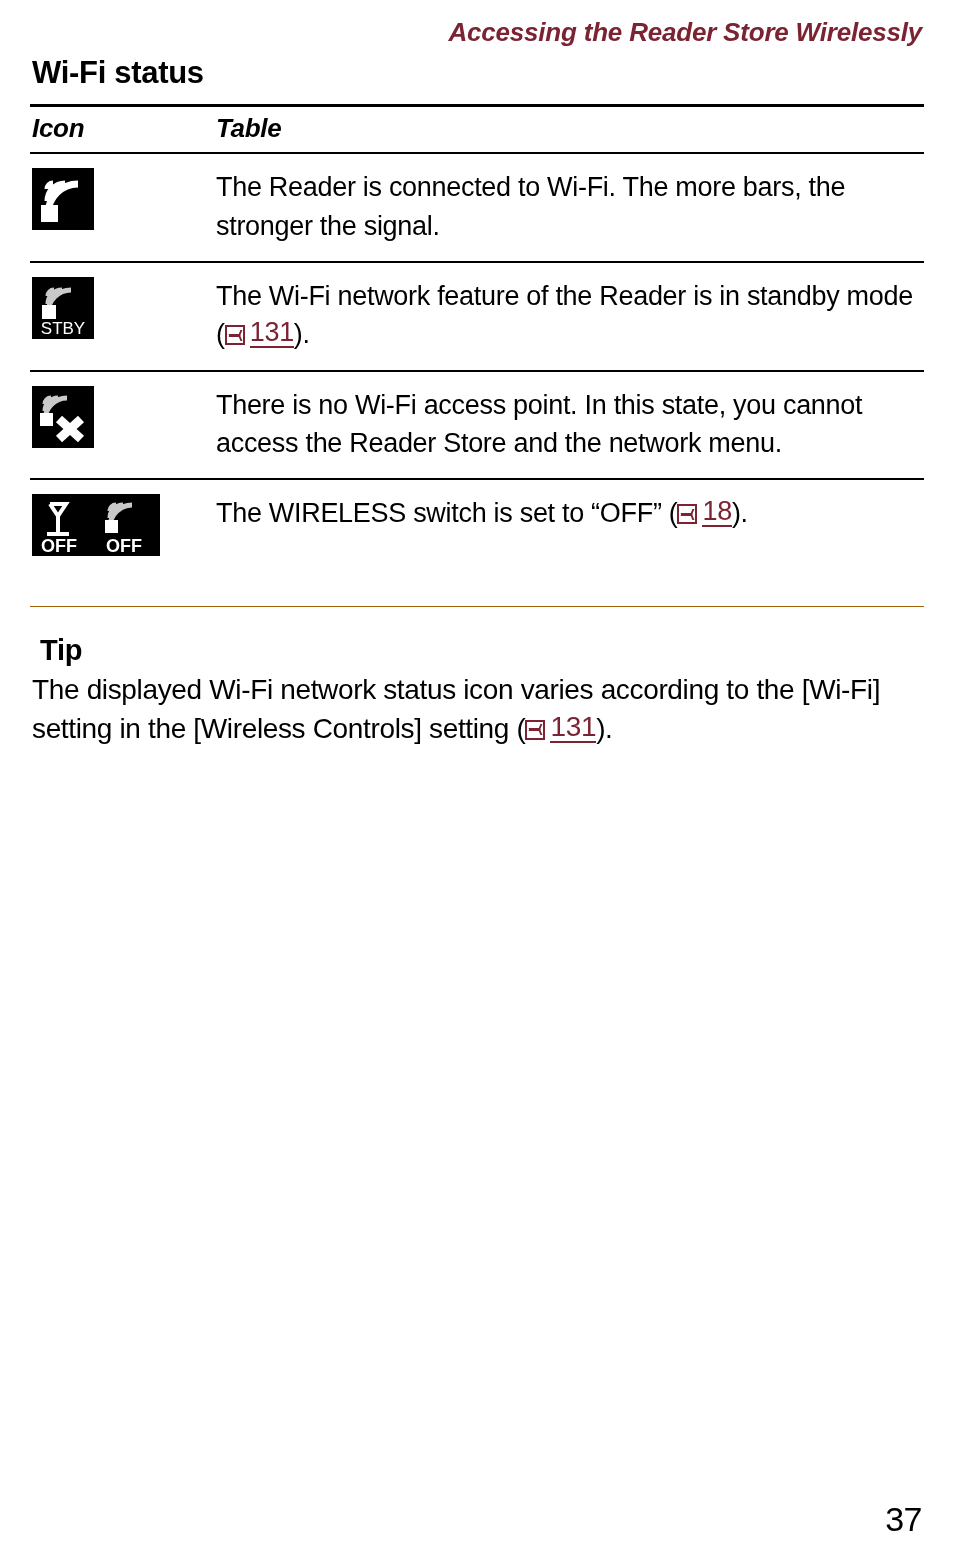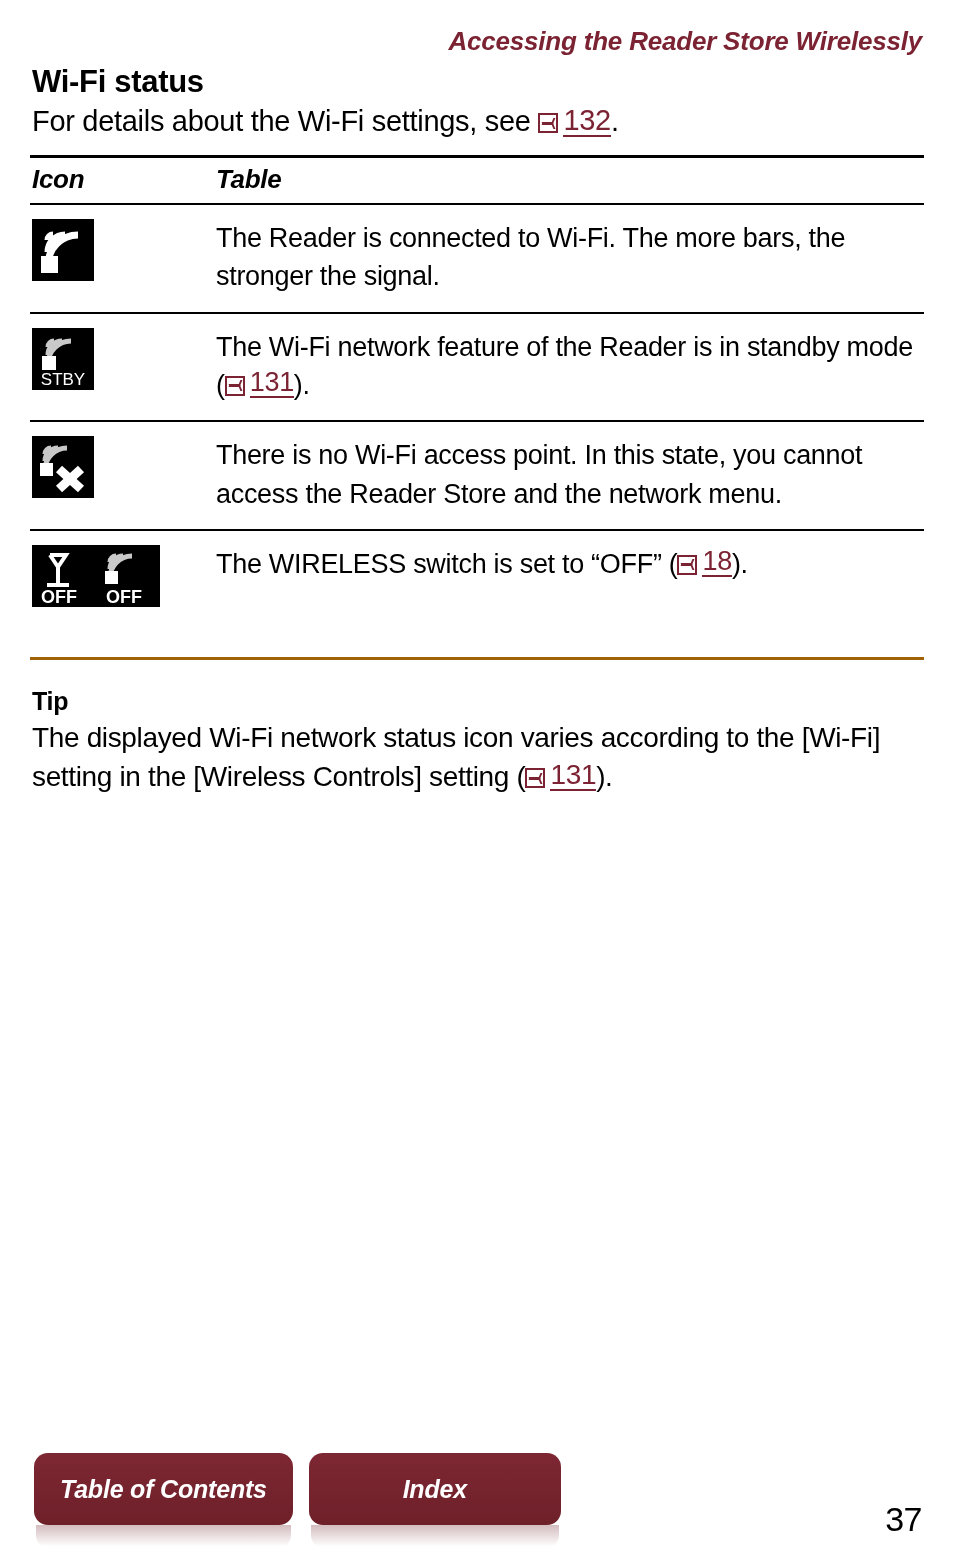--- a/index.html
+++ b/index.html
@@ -15,21 +15,21 @@
     color: #000000;
     overflow: hidden;
   }
 
   .page {
     position: absolute;
     left: 0; top: 0;
     width: 954px;
     height: 1557px;
     box-sizing: border-box;
-    padding: 9px 30px;
+    padding: 0 30px;
   }
 
   
   .running-header {
     text-align: right;
     font-size: 26px;
     font-weight: bold;
     font-style: italic;
     color: #7B2332;
     letter-spacing: -0.2px;
@@ -117,21 +117,21 @@
     font-style: italic;
   }
   .status-table th.col-icon { width: 182px; }
 
   .status-table td {
     vertical-align: top;
     border-bottom: 2px solid #000;
     padding: 14px 0 16px 2px;
   }
   .status-table tr:last-child td {
-    border-bottom: 3px solid #a16207;
+    border-bottom: 1px solid #a16207;
     padding-bottom: 50px;
   }
   .cell-status {
     font-size: 27px;
     line-height: 1.42;
     letter-spacing: -0.3px;
     padding-left: 2px;
     margin-left: 33px;
   }
 
@@ -139,24 +139,24 @@
   .tile {
     background: #eab308;
     position: relative;
     display: inline-block;
     vertical-align: top;
   }
   .tile svg { display: block; }
 
   
   .tip-title {
-    font-size: 25px;
-    font-weight: bold;
-    letter-spacing: -0.3px;
-    margin: 28px 0 4px 2px;
+    font-size: 29px;
+    font-weight: bold;
+    letter-spacing: -0.3px;
+    margin: 28px 0 4px 10px;
     line-height: 1.1;
   }
   .tip-body {
     font-size: 28px;
     line-height: 1.38;
     letter-spacing: -0.35px;
     margin: 0 0 0 2px;
   }
 
   
@@ -216,27 +216,20 @@
 </style>
 </head>
 <body>
 
 <div class="page">
 
   <div class="running-header">Accessing the Reader Store Wirelessly</div>
 
   <h1 class="section-title">Wi-Fi status</h1>
 
-  <p class="lede">
-    <span>For details about the Wi-Fi settings, see</span>
-    <span class="pageref">
-        <span class="pageref-icon"></span>
-        <span class="pageref-num">132</span>
-      </span><span>.</span>
-  </p>
 
   <table class="status-table">
     <thead>
       <tr>
         <th class="col-icon">Icon</th>
         <th>Table</th>
       </tr>
     </thead>
     <tbody>
 
@@ -341,20 +334,16 @@
 
   <h2 class="tip-title">Tip</h2>
   <p class="tip-body">
     <span>The displayed Wi-Fi network status icon varies according to the [Wi-Fi] setting in the [Wireless Controls] setting (</span><span class="pageref">
         <span class="pageref-icon"></span>
         <span class="pageref-num">131</span>
       </span><span>).</span>
   </p>
 
   <div class="footer">
-    <div class="navbtns">
-      <button class="navbtn wide">Table of Contents</button>
-      <button class="navbtn narrow">Index</button>
-    </div>
     <div class="page-number">37</div>
   </div>
 
 </div>
 
 </body></html>

